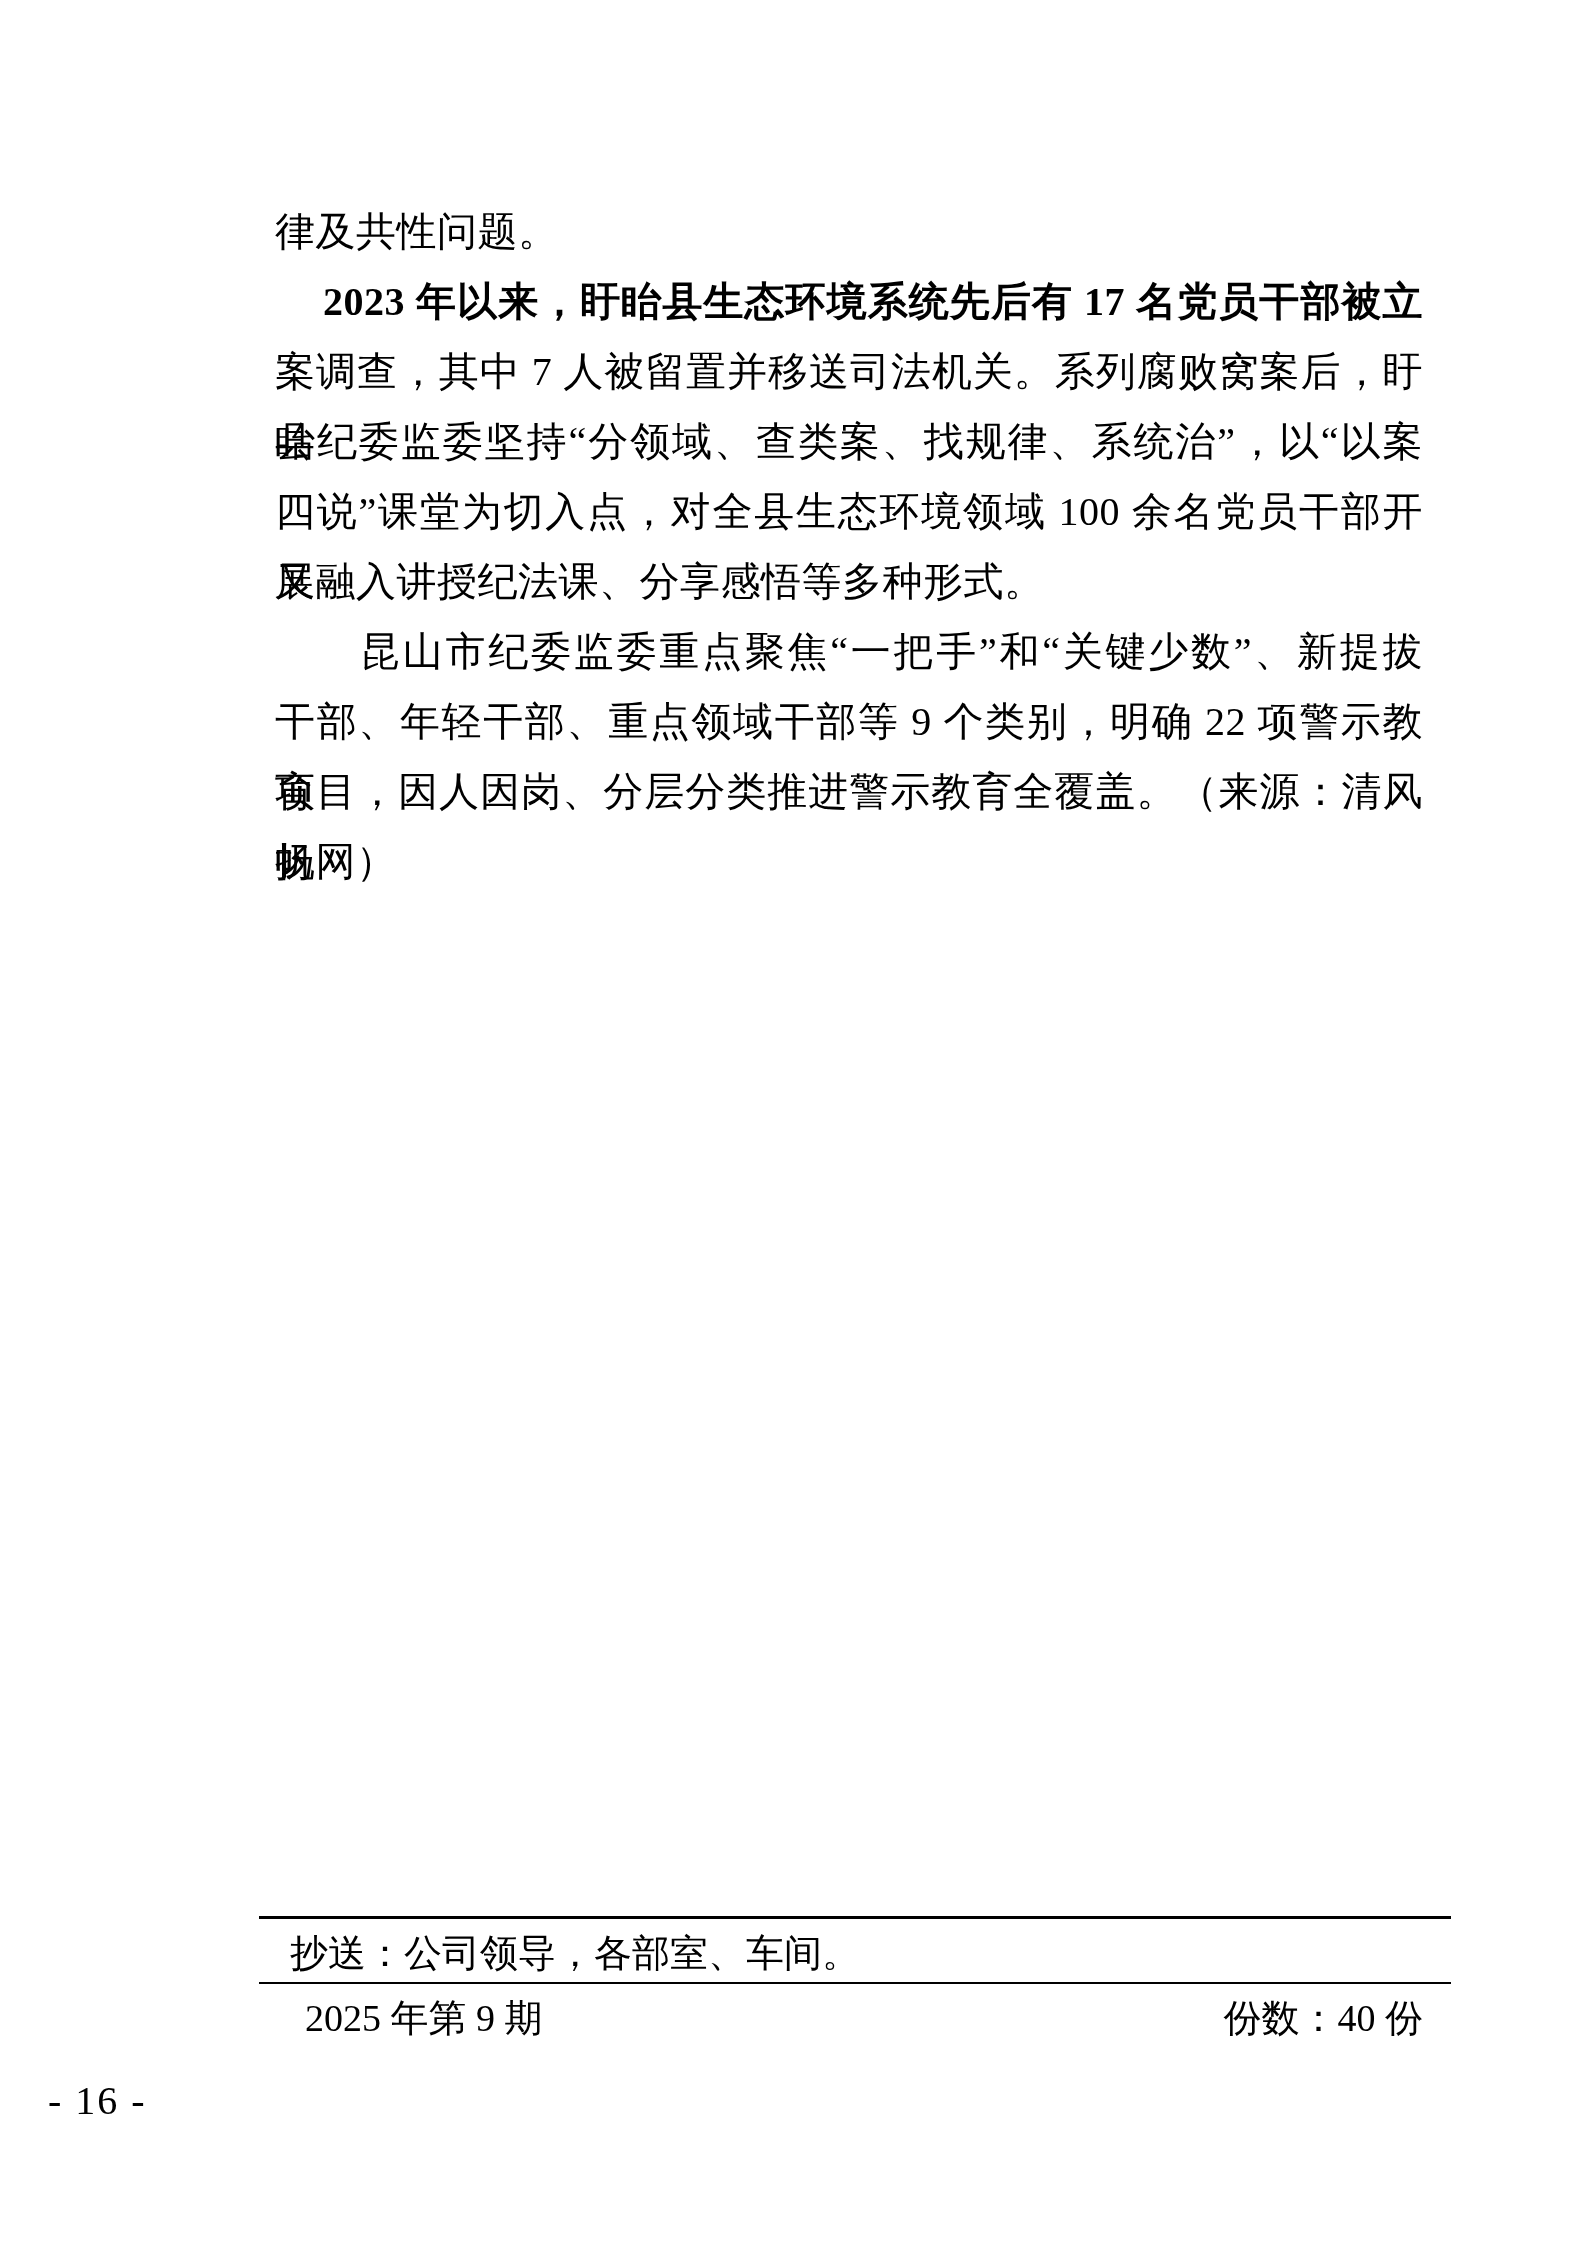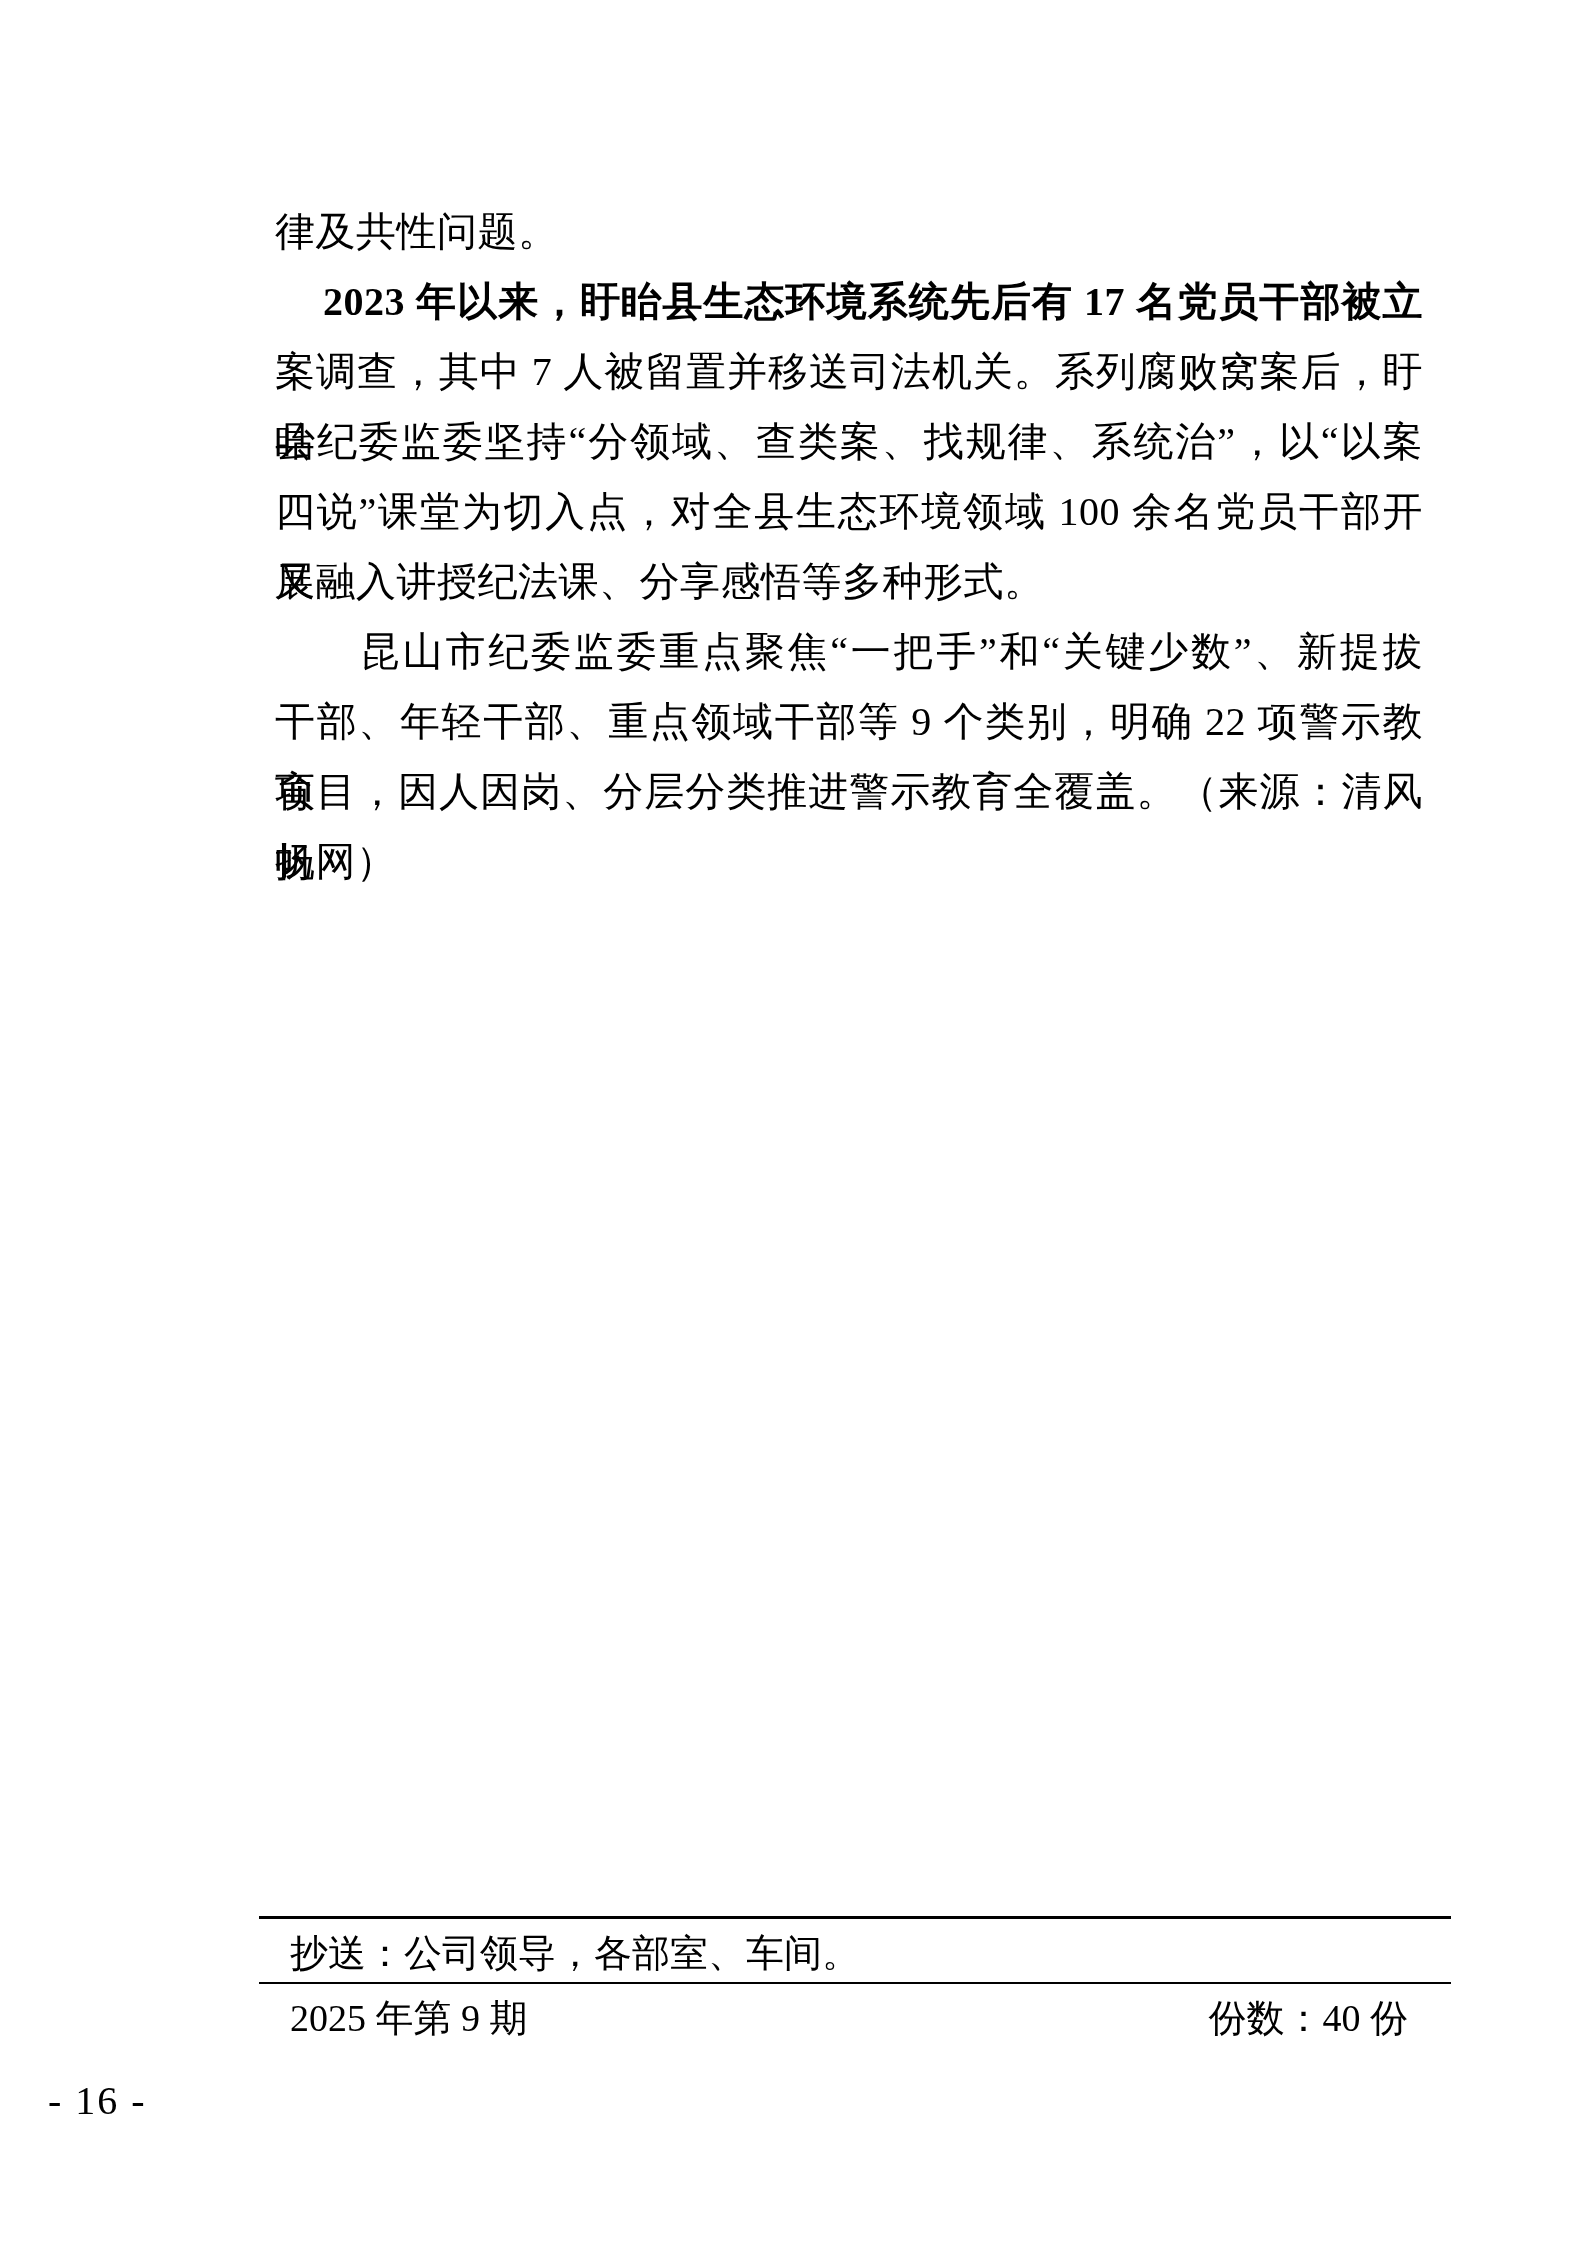--- a/index.html
+++ b/index.html
@@ -56,21 +56,21 @@
   .cc-line {
     position: absolute;
     left: 242px;
     top: 1929px;
     font-size: 38px;
     line-height: 48px;
     white-space: nowrap;
   }
   .issue-row {
     position: absolute;
-    left: 211px;
+    left: 226px;
     top: 1992px;
     width: 1192px;
     padding: 0;
     display: flex;
     justify-content: space-between;
     box-sizing: border-box;
     padding-left: 31px;
     padding-right: 43px;
     font-size: 38px;
     line-height: 52px;

